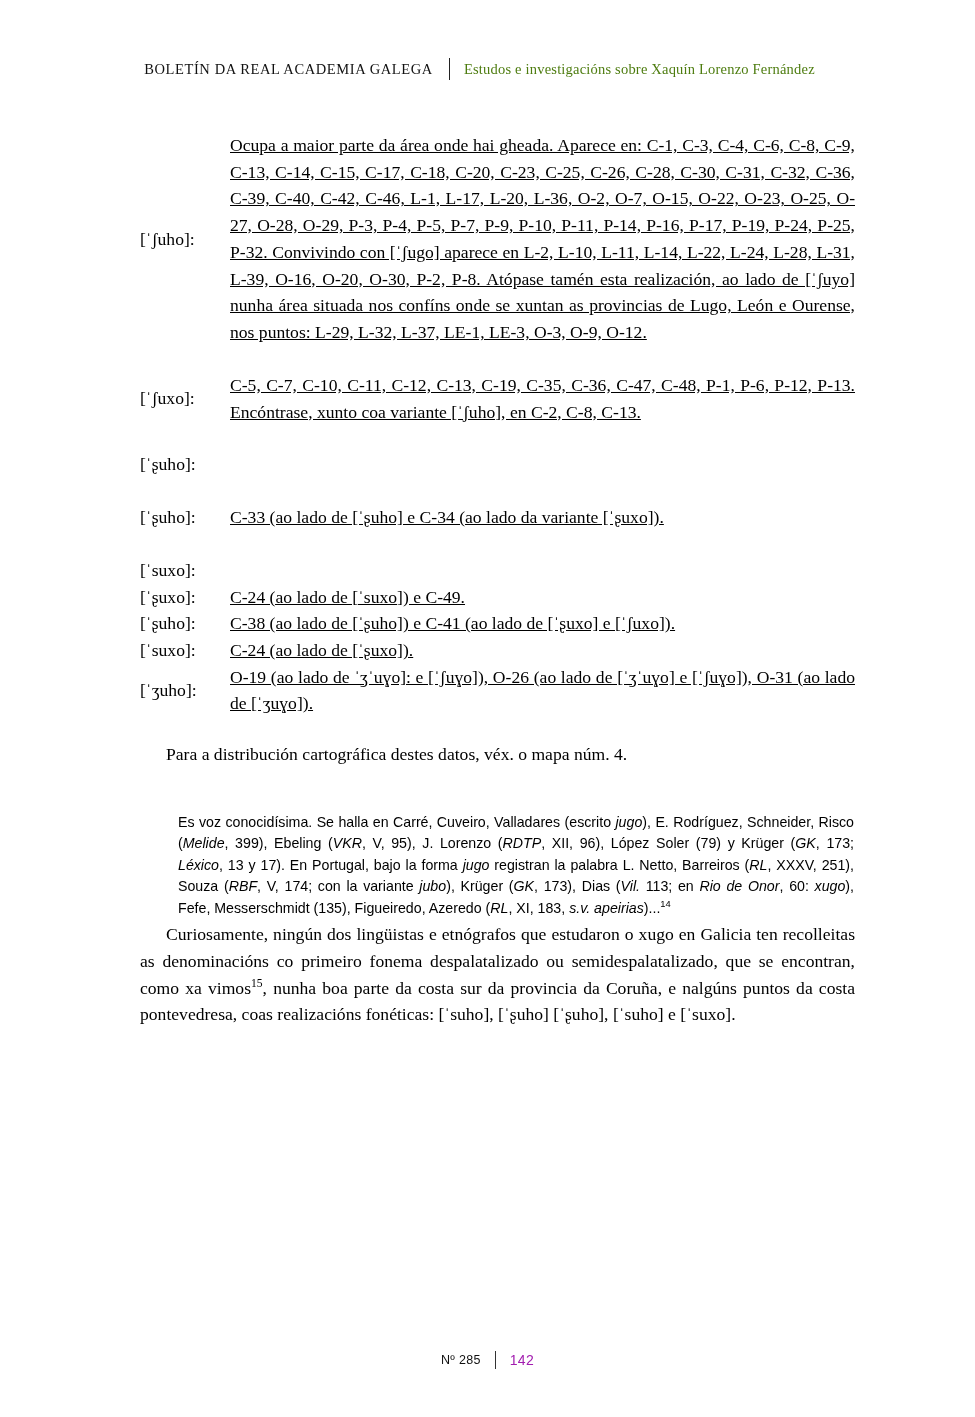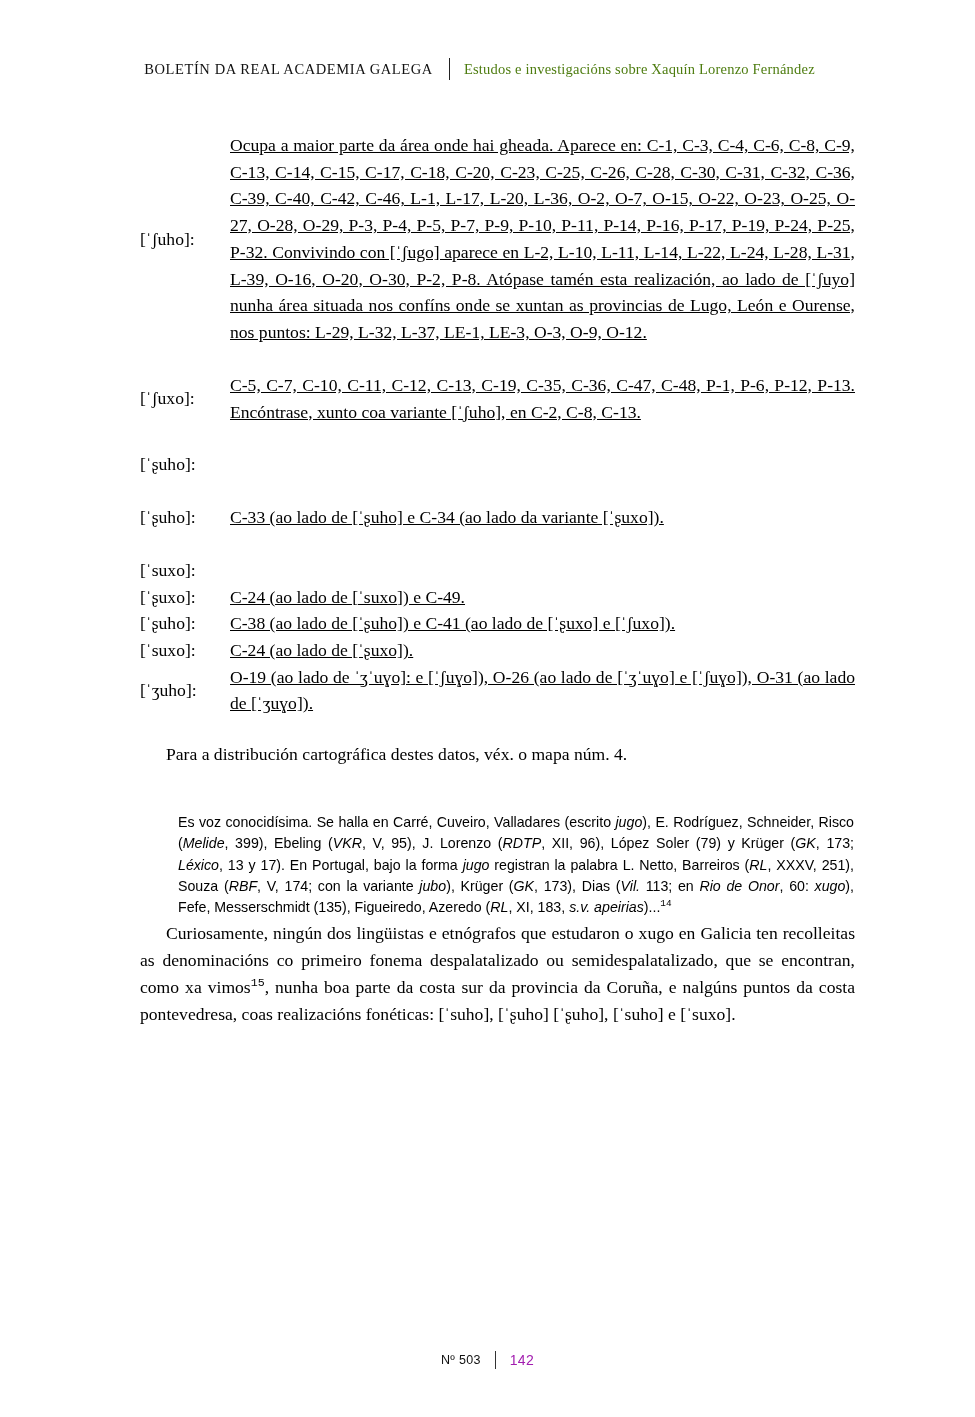--- a/index.html
+++ b/index.html
@@ -95,21 +95,21 @@
   .quote {
     margin-top: 20px;
     margin-left: 38px;
     width: 676px;
     font-family: "Liberation Sans", sans-serif;
     font-size: 14.2px;
     line-height: 1.5;
     text-align: justify;
   }
   .quote i { font-style: italic; }
-  sup { font-size: 0.66em; vertical-align: super; font-family: Liberation Mono, monospace; }
+  sup { font-size: 0.66em; vertical-align: super; }
 
   .after-quote {
     margin-top: 2px;
     text-indent: 26px;
     text-align: justify;
     font-size: 17.6px;
     line-height: 1.52;
   }
 
   
@@ -205,18 +205,18 @@
       <span id="quote-text"><span>Es voz conocidísima. Se halla en Carré, Cuveiro, Valladares (escrito </span><i>jugo</i><span>), E. Rodríguez, Schneider, Risco (</span><i>Melide</i><span>, 399), Ebeling (</span><i>VKR</i><span>, V, 95), J. Lorenzo (</span><i>RDTP</i><span>, XII, 96), López Soler (79) y Krüger (</span><i>GK</i><span>, 173; </span><i>Léxico</i><span>, 13 y 17). En Portugal, bajo la forma </span><i>jugo</i><span> registran la palabra L. Netto, Barreiros (</span><i>RL</i><span>, XXXV, 251), Souza (</span><i>RBF</i><span>, V, 174; con la variante </span><i>jubo</i><span>), Krüger (</span><i>GK</i><span>, 173), Dias (</span><i>Vil.</i><span> 113; en </span><i>Rio de Onor</i><span>, 60: </span><i>xugo</i><span>), Fefe, Messerschmidt (135), Figueiredo, Azeredo (</span><i>RL</i><span>, XI, 183, </span><i>s.v. apeirias</i><span>)...</span></span><sup>14</sup>
     </div>
 
     <div class="after-quote">
       <span>Curiosamente, ningún dos lingüistas e etnógrafos que estudaron o xugo en Galicia ten recolleitas as denominacións co primeiro fonema despalatalizado ou semidespalatalizado, que se encontran, como xa vimos</span><sup>15</sup><span>, nunha boa parte da costa sur da provincia da Coruña, e nalgúns puntos da costa pontevedresa, coas realizacións fonéticas: [ˈsuho], [ˈʂuho] [ˈʂuho], [ˈsuho] e [ˈsuxo].</span>
     </div>
 
   </div>
 
   <div class="footer">
-    <span class="footer-issue">Nº 503</span>
+    <span class="footer-issue">Nº 285</span>
     <span class="footer-rule"></span>
     <span class="footer-page">142</span>
   </div>
 
 </div>
 
 </body></html>

